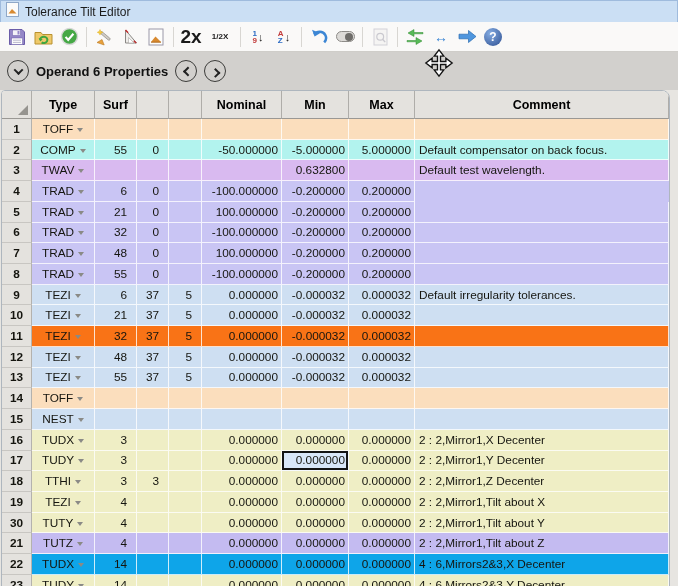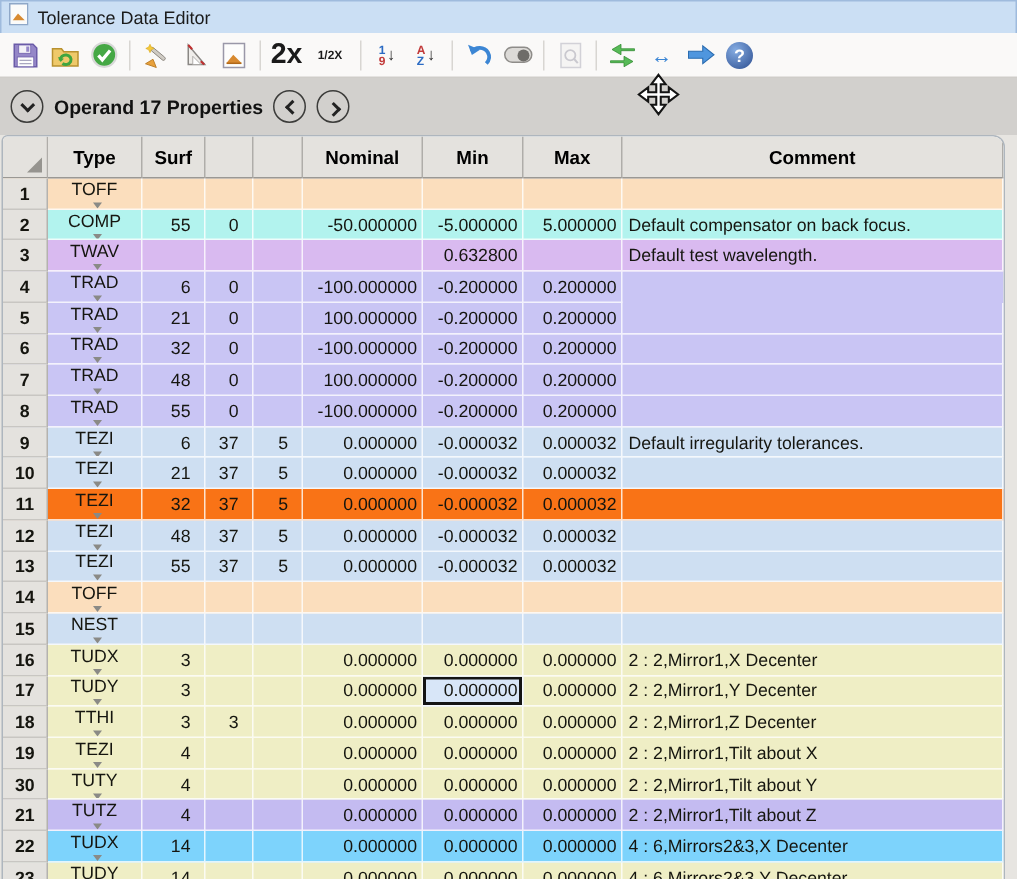--- a/index.html
+++ b/index.html
@@ -41,21 +41,21 @@
   .gridwrap { position:absolute; top:90px; left:0; width:678px; height:496px; background:#E7E5E1; }
   .sheet { margin-left:1px; width:669px; border:1px solid #AEB6BE; border-radius:4px 8px 0 0; overflow:hidden; background:#fff; }
   .hrow, .trow { display:flex; }
   .hrow { height:28px; background:#E4E2DE; }
   .hcell { font-weight:bold; font-size:12.5px; color:#000; display:flex; align-items:center; justify-content:center; border-right:1px solid #AFADA9; border-bottom:1px solid #9A9894; }
   .trow { height:20.72px; }
   .cell { font-size:11.8px; display:flex; align-items:center; border-right:1px solid rgba(255,255,255,.8); border-bottom:1px solid rgba(255,255,255,.78); overflow:hidden; white-space:nowrap; }
   .c0 { width:30px; } .c1 { width:63px; } .c2 { width:42px; } .c3 { width:32px; } .c4 { width:33px; }
   .c5 { width:80px; } .c6 { width:67px; } .c7 { width:66px; } .c8 { width:254px; }
   .rownum { background:#E4E2DE; font-weight:bold; justify-content:center; border-right:1px solid #B4B2AE; border-bottom:1px solid #C8C6C2; }
-  .type { justify-content:center;flex-direction:column; }
+  .type { justify-content:center; }
   .dd { width:0; height:0; border-left:3.5px solid transparent; border-right:3.5px solid transparent; border-top:4px solid #8A8A86; margin-left:4px; margin-top:2px; }
   .num { justify-content:flex-end; }
   .c2.num,.c3.num,.c4.num { padding-right:9px; }
   .c5.num,.c6.num,.c7.num { padding-right:3px; }
   .comment { padding-left:4px; }
   .selected { box-shadow: inset 0 0 0 2px #141414; background:#D8E6F8; }
   .corner-tri { width:0; height:0; border-left:10px solid transparent; border-bottom:10px solid #96948F; margin-left:auto; margin-top:auto; margin-right:3px; margin-bottom:3px; }
   .hcell.corner { justify-content:flex-end; align-items:flex-end; border-radius:4px 0 0 0; }
 
   
@@ -64,21 +64,21 @@
 </head>
 <body>
 
 <div class="titlebar">
   <span>
     <svg width="13" height="15" viewBox="0 0 13 15">
         <rect x="0.5" y="0.5" width="12" height="14" fill="#FBFBFA" stroke="#8FA8C8"></rect>
         <path d="M2.5 11.5 l3.5-4.5 4.5 4.5z" fill="#D88A30"></path>
       </svg>
   </span>
-  <span class="t-text">Tolerance Data Editor</span>
+  <span class="t-text">Tolerance Tilt Editor</span>
 </div>
 
 <div class="toolbar">
   <div class="tbtn">
     <svg width="18" height="18" viewBox="0 0 18 18">
         <path d="M1.5 1.5 h12.5 l2.5 2.5 v12.5 h-15z" fill="#9587C8" stroke="#6B5CA8"></path>
         <rect x="4.5" y="2" width="8" height="5.5" fill="#F4F3F8" stroke="#6B5CA8" stroke-width=".5"></rect>
         <rect x="9.5" y="3" width="2" height="3.5" fill="#9587C8"></rect>
         <rect x="3.5" y="10" width="11" height="6.5" fill="#FDFDFD" stroke="#6B5CA8" stroke-width=".5"></rect>
         <path d="M5 12.2h8M5 14.4h8" stroke="#A9A7C0" stroke-width=".8"></path>
@@ -185,21 +185,21 @@
   </div>
   <div class="tbtn">
     <span class="helpbtn">?</span>
   </div>
 </div>
 
 <div class="propsbar">
   <div class="circbtn">
       <span class="chev down"></span>
     </div>
-  <span class="props-label">Operand 17 Properties</span>
+  <span class="props-label">Operand 6 Properties</span>
   <div class="circbtn">
       <span class="chev left"></span>
     </div>
   <div class="circbtn">
       <span class="chev right"></span>
     </div>
 </div>
 
 <div class="gridwrap">
   <div class="sheet">
@@ -503,21 +503,21 @@
             <span class="dd"></span>
           </div>
     <div class="cell c2 num">4</div>
     <div class="cell c3 num"></div>
     <div class="cell c4 num"></div>
     <div class="cell c5 num">0.000000</div>
     <div class="cell c6 num">0.000000</div>
     <div class="cell c7 num">0.000000</div>
     <div class="cell c8 comment">2 : 2,Mirror1,Tilt about Z</div>
   </div>
-        <div class="trow" style="background: #7dd3fc;">
+        <div class="trow" style="background: #0ea5e9;">
     <div class="cell c0 rownum">22</div>
     <div class="cell c1 type">
             <span class="type-text">TUDX</span>
             <span class="dd"></span>
           </div>
     <div class="cell c2 num">14</div>
     <div class="cell c3 num"></div>
     <div class="cell c4 num"></div>
     <div class="cell c5 num">0.000000</div>
     <div class="cell c6 num">0.000000</div>

